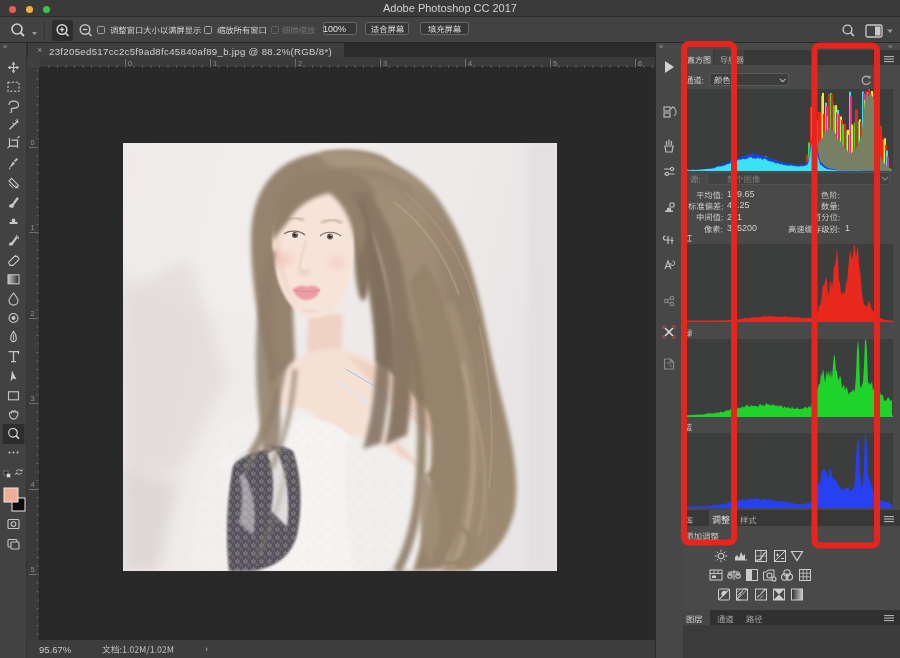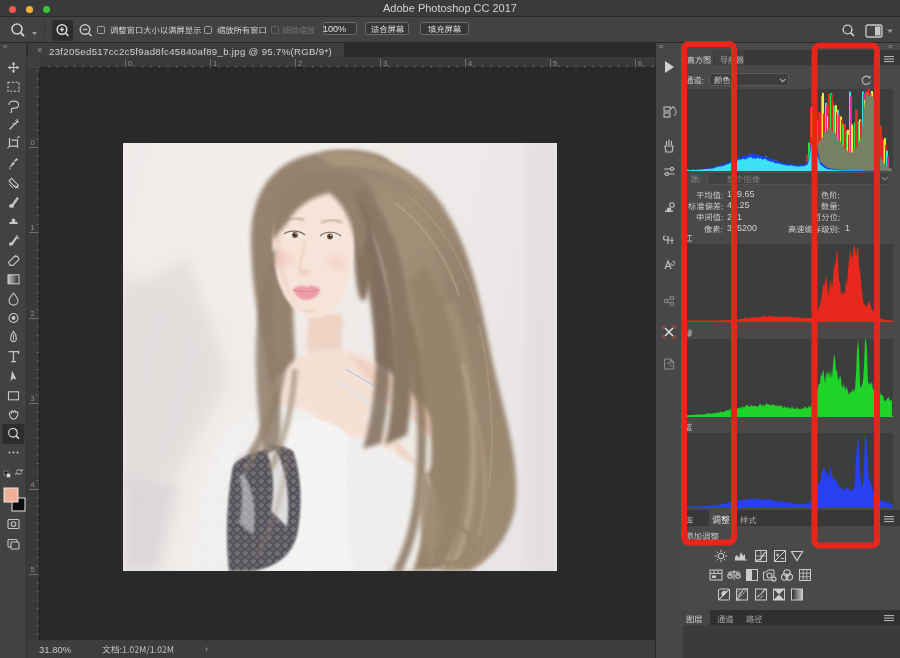--- a/index.html
+++ b/index.html
@@ -58,21 +58,21 @@
       <line x1="9.6" y1="9.6" x2="13" y2="13" stroke="#c9c9c9" stroke-width="1.7"></line>
     </svg>
 <svg class="abs" style="left:865px;top:24px" width="32" height="14">
       <rect x="1" y="1" width="16" height="12" rx="1.5" fill="none" stroke="#c9c9c9" stroke-width="1.3"></rect>
       <rect x="10" y="2.5" width="5.5" height="9" fill="#c9c9c9"></rect>
       <path d="M22 5.5 l6 0 -3 3.6z" fill="#9a9a9a"></path>
     </svg>
 <div class="abs" style="left:27px;top:43px;width:628px;height:14px;background:#2b2b2b"></div>
 <div class="abs" style="left:28px;top:43px;width:316px;height:14px;background:#3e3e3e"></div>
 <div class="txt" style="left:37px;top:46px;color:#9a9a9a;font-size:9px">×</div>
-<div class="txt" style="left:49px;top:46.5px;color:#d0d0d0;font-size:9.6px;letter-spacing:0.33px">23f205ed517cc2c5f9ad8fc45840af89_b.jpg @ 95.7%(RGB/9*)</div>
+<div class="txt" style="left:49px;top:46.5px;color:#d0d0d0;font-size:9.6px;letter-spacing:0.33px">23f205ed517cc2c5f9ad8fc45840af89_b.jpg @ 88.2%(RGB/8*)</div>
 <div class="abs" style="left:0;top:43px;width:27px;height:615px;background:#424242;border-right:1px solid #333"></div>
 <div class="txt" style="left:3px;top:43px;color:#9a9a9a;font-size:8px">»</div>
 <svg width="0" height="0">
       <defs>
         <linearGradient id="tgrad" x1="0" y1="0" x2="1" y2="0">
           <stop offset="0" stop-color="#c6c6c6"></stop>
           <stop offset="1" stop-color="#2a2a2a"></stop>
         </linearGradient>
       </defs>
     </svg><svg class="abs" style="left:0;top:43px" width="27" height="615" fill="none" stroke="#c6c6c6" stroke-width="1.1">
@@ -452,21 +452,21 @@
 <path d="M282 50 C318 78 344 122 356 172" stroke="#ad9a82" stroke-width="1.6" fill="none" opacity="0.55"></path>
 <path d="M252 44 C288 62 316 94 332 136" stroke="#9e8b73" stroke-width="1.8" fill="none" opacity="0.5"></path>
 <path d="M356 182 C368 232 372 292 366 346" stroke="#b29f86" stroke-width="2" fill="none" opacity="0.5"></path>
 
 <path d="M196 10 C242 4 282 20 306 54 C284 34 252 22 218 24 C206 25 200 18 196 10 Z" fill="#a7947d" filter="url(#b2)"></path>
 <path d="M166 310 C160 348 150 384 134 414" stroke="#9a8770" stroke-width="3" fill="none" opacity="0.5" filter="url(#b2)"></path>
 <path d="M350 300 C366 340 368 386 358 420" stroke="#a6937a" stroke-width="2.5" fill="none" opacity="0.5" filter="url(#b1)"></path>
 </svg>
 
 <div class="abs" style="left:27px;top:640px;width:628px;height:18px;background:#3d3d3d"></div>
-<div class="txt" style="left:39px;top:645px;color:#c9c9c9;font-size:9.5px">31.80%</div>
+<div class="txt" style="left:39px;top:645px;color:#c9c9c9;font-size:9.5px">95.67%</div>
 <svg style="position:absolute;left:102.0px;top:644px" width="74" height="15" viewBox="0 -8.8 74 15">
       <path fill="#c9c9c9" d="M3.7 -7.2C4 -6.8 4.3 -6.2 4.4 -5.9L5.1 -6.1C5 -6.5 4.7 -7 4.4 -7.5ZM0.4 -5.8V-5.2H1.8C2.3 -3.9 3 -2.7 3.9 -1.8C3 -1 1.8 -0.4 0.3 0.1C0.4 0.2 0.7 0.5 0.7 0.7C2.2 0.2 3.4 -0.4 4.4 -1.3C5.4 -0.4 6.6 0.2 8.1 0.6C8.2 0.5 8.4 0.2 8.5 0C7.1 -0.3 5.9 -0.9 4.9 -1.8C5.8 -2.7 6.5 -3.8 7 -5.2H8.4V-5.8ZM4.4 -2.2C3.6 -3.1 3 -4.1 2.5 -5.2H6.3C5.8 -4 5.2 -3 4.4 -2.2Z M16.3 -6.8C16.1 -6.2 15.7 -5.3 15.4 -4.7L16 -4.5C16.3 -5.1 16.6 -5.9 16.9 -6.6ZM12.3 -6.6C12.6 -6 12.9 -5.1 13.1 -4.6L13.6 -4.8C13.5 -5.4 13.1 -6.2 12.8 -6.8ZM10.5 -7.4V-5.5H9.2V-4.9H10.4C10.1 -3.7 9.6 -2.3 9 -1.5C9.1 -1.4 9.3 -1.1 9.4 -1C9.8 -1.5 10.2 -2.5 10.5 -3.5V0.7H11.1V-3.7C11.4 -3.3 11.7 -2.7 11.9 -2.5L12.3 -3C12.1 -3.2 11.4 -4.2 11.1 -4.5V-4.9H12.2V-5.5H11.1V-7.4ZM12 -0.6V0.1H16.2V0.6H16.9V-4.1H14.9V-7.4H14.3V-4.1H12.2V-3.5H16.2V-2.4H12.4V-1.8H16.2V-0.6Z M18.8 -3.4C19.1 -3.4 19.4 -3.7 19.4 -4C19.4 -4.4 19.1 -4.7 18.8 -4.7C18.5 -4.7 18.2 -4.4 18.2 -4C18.2 -3.7 18.5 -3.4 18.8 -3.4ZM18.8 0.1C19.1 0.1 19.4 -0.1 19.4 -0.5C19.4 -0.9 19.1 -1.1 18.8 -1.1C18.5 -1.1 18.2 -0.9 18.2 -0.5C18.2 -0.1 18.5 0.1 18.8 0.1Z M20.8 0H24.4V-0.7H23.1V-6.5H22.4C22.1 -6.2 21.7 -6.1 21.1 -6V-5.5H22.3V-0.7H20.8Z M26.2 0.1C26.5 0.1 26.7 -0.1 26.7 -0.5C26.7 -0.9 26.5 -1.1 26.2 -1.1C25.8 -1.1 25.6 -0.9 25.6 -0.5C25.6 -0.1 25.8 0.1 26.2 0.1Z M29.8 0.1C31 0.1 31.8 -1 31.8 -3.2C31.8 -5.5 31 -6.6 29.8 -6.6C28.6 -6.6 27.8 -5.5 27.8 -3.2C27.8 -1 28.6 0.1 29.8 0.1ZM29.8 -0.5C29.1 -0.5 28.6 -1.4 28.6 -3.2C28.6 -5.1 29.1 -5.9 29.8 -5.9C30.6 -5.9 31.1 -5.1 31.1 -3.2C31.1 -1.4 30.6 -0.5 29.8 -0.5Z M32.6 0H36.7V-0.7H34.9C34.6 -0.7 34.2 -0.7 33.9 -0.6C35.4 -2.1 36.4 -3.4 36.4 -4.7C36.4 -5.8 35.7 -6.6 34.5 -6.6C33.7 -6.6 33.1 -6.2 32.6 -5.6L33.1 -5.2C33.4 -5.6 33.9 -5.9 34.4 -5.9C35.2 -5.9 35.6 -5.4 35.6 -4.6C35.6 -3.5 34.7 -2.2 32.6 -0.5Z M38 0H38.8V-3.6C38.8 -4.1 38.7 -4.9 38.7 -5.5H38.7L39.2 -4L40.4 -0.7H41L42.2 -4L42.7 -5.5H42.8C42.7 -4.9 42.6 -4.1 42.6 -3.6V0H43.4V-6.5H42.4L41.2 -3C41 -2.6 40.9 -2.1 40.7 -1.7H40.7C40.6 -2.1 40.4 -2.6 40.2 -3L39 -6.5H38Z M44.4 1.6H45L47.6 -7H47Z M48.5 0H52.1V-0.7H50.8V-6.5H50.1C49.8 -6.2 49.4 -6.1 48.8 -6V-5.5H50V-0.7H48.5Z M53.8 0.1C54.2 0.1 54.4 -0.1 54.4 -0.5C54.4 -0.9 54.2 -1.1 53.8 -1.1C53.5 -1.1 53.3 -0.9 53.3 -0.5C53.3 -0.1 53.5 0.1 53.8 0.1Z M57.5 0.1C58.7 0.1 59.5 -1 59.5 -3.2C59.5 -5.5 58.7 -6.6 57.5 -6.6C56.3 -6.6 55.5 -5.5 55.5 -3.2C55.5 -1 56.3 0.1 57.5 0.1ZM57.5 -0.5C56.8 -0.5 56.3 -1.4 56.3 -3.2C56.3 -5.1 56.8 -5.9 57.5 -5.9C58.2 -5.9 58.7 -5.1 58.7 -3.2C58.7 -1.4 58.2 -0.5 57.5 -0.5Z M60.3 0H64.4V-0.7H62.6C62.3 -0.7 61.9 -0.7 61.6 -0.6C63.1 -2.1 64.1 -3.4 64.1 -4.7C64.1 -5.8 63.4 -6.6 62.2 -6.6C61.4 -6.6 60.8 -6.2 60.3 -5.6L60.8 -5.2C61.1 -5.6 61.6 -5.9 62.1 -5.9C62.9 -5.9 63.3 -5.4 63.3 -4.6C63.3 -3.5 62.4 -2.2 60.3 -0.5Z M65.7 0H66.5V-3.6C66.5 -4.1 66.4 -4.9 66.4 -5.5H66.4L66.9 -4L68.1 -0.7H68.7L69.9 -4L70.4 -5.5H70.4C70.4 -4.9 70.3 -4.1 70.3 -3.6V0H71.1V-6.5H70.1L68.9 -3C68.7 -2.6 68.6 -2.1 68.4 -1.7H68.4C68.2 -2.1 68.1 -2.6 67.9 -3L66.7 -6.5H65.7Z"></path>
     </svg>
 <div class="txt" style="left:205px;top:645px;color:#b0b0b0;font-size:9px">›</div>
 <div class="abs" style="left:655px;top:43px;width:28px;height:615px;background:#474747;border-left:1px solid #2a2a2a"></div>
 <div class="txt" style="left:659px;top:43px;color:#9a9a9a;font-size:8px">«</div>
 <svg class="abs" style="left:655px;top:43px" width="28" height="615" fill="none" stroke="#c0c0c0" stroke-width="1.1">
       <g transform="translate(14,24)">
         <path d="M-4 -6 l9 6 -9 6z" fill="#d0d0d0" stroke="none"></path>
       </g>

